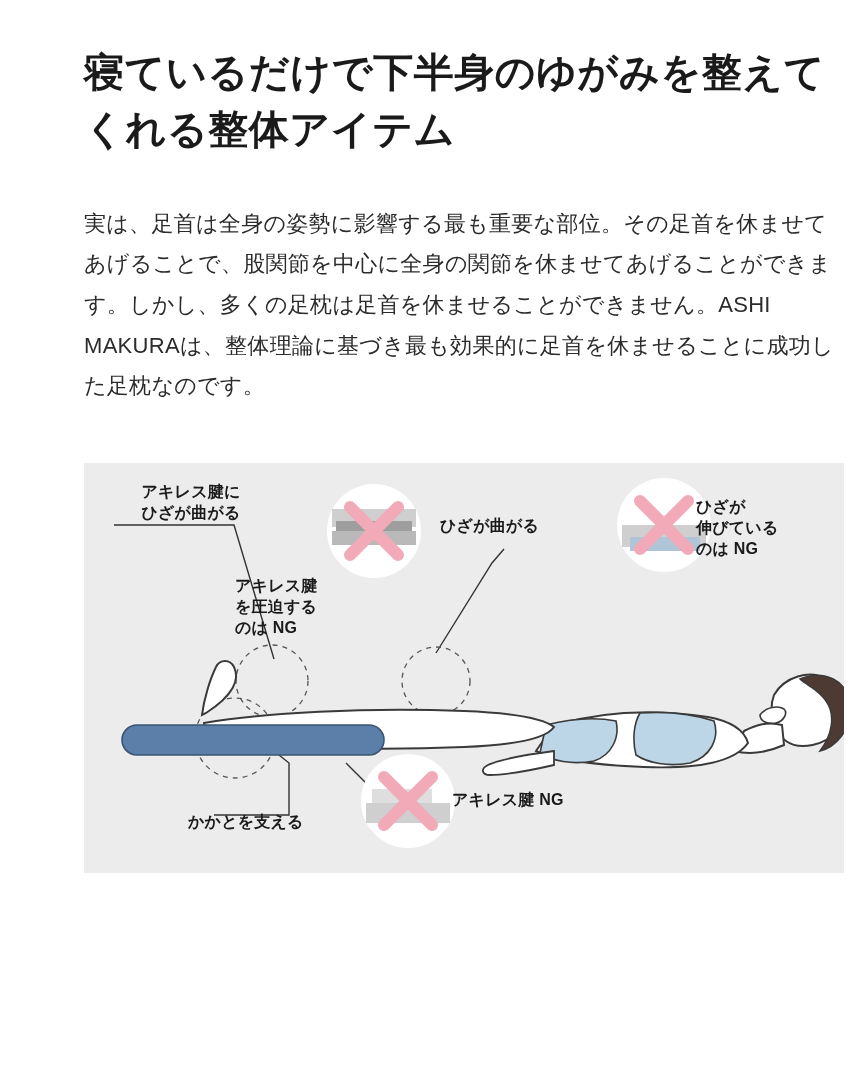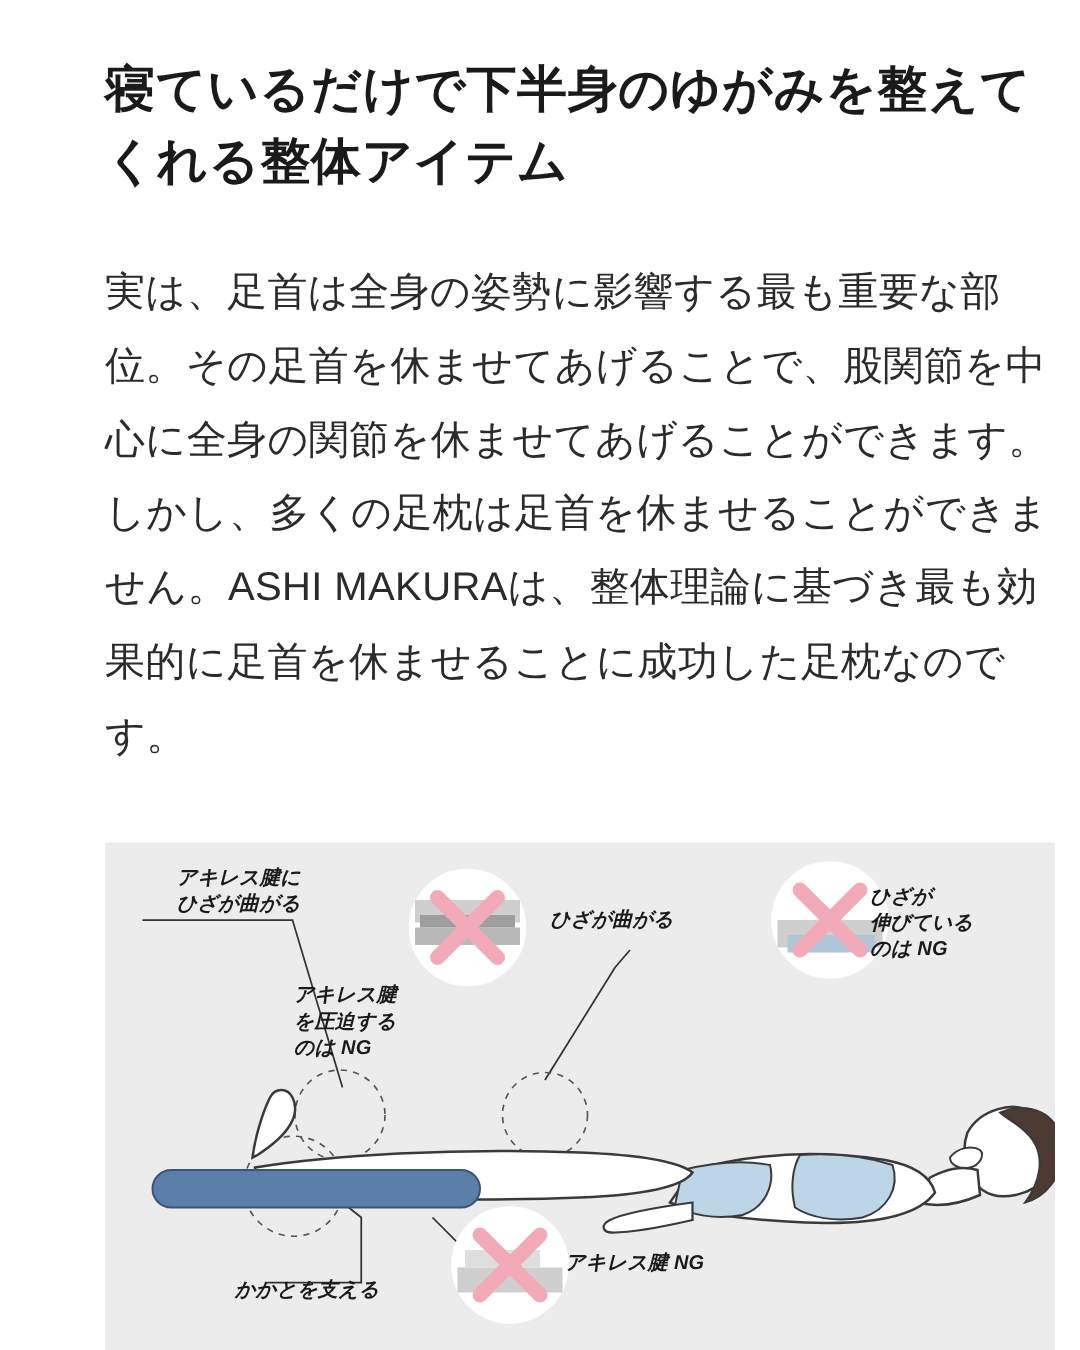--- a/index.html
+++ b/index.html
@@ -25,21 +25,21 @@
   .headline {
     font-size: 40px;
     line-height: 1.42;
     font-weight: bold;
     letter-spacing: 0.5px;
     color: #1a1a1a;
     margin: 0 0 46px 0;
     max-width: 770px;
   }
   .body-copy {
-    font-size: 32px;
+    font-size: 22px;
     line-height: 1.85;
     color: #2b2b2b;
     letter-spacing: 0.3px;
     margin: 0 0 56px 0;
     max-width: 780px;
   }
   .figure {
     position: relative;
     width: 760px;
     height: 410px;
@@ -52,21 +52,20 @@
     width: 760px;
     height: 410px;
   }
   .fig-label {
     position: absolute;
     font-size: 16px;
     font-weight: bold;
     line-height: 1.32;
     color: #1a1a1a;
     letter-spacing: 0.2px;
-    font-style: italic;
   }
   .lbl-achilles-ok   { left: 32px;  top: 18px;  width: 150px; text-align: center; }
   .lbl-achilles-ng   { left: 168px; top: 112s;  }
   .lbl-achilles-ng   { left: 151px; top: 112px; width: 150px; }
   .lbl-knee-bend     { left: 356px; top: 52px;  width: 150px; }
   .lbl-knee-ng       { left: 612px; top: 33px;  width: 130px; }
   .lbl-heel          { left: 104px; top: 348px; width: 180px; }
   .lbl-ankle-ng      { left: 368px; top: 326px; width: 200px; }
 </style>
 </head>

